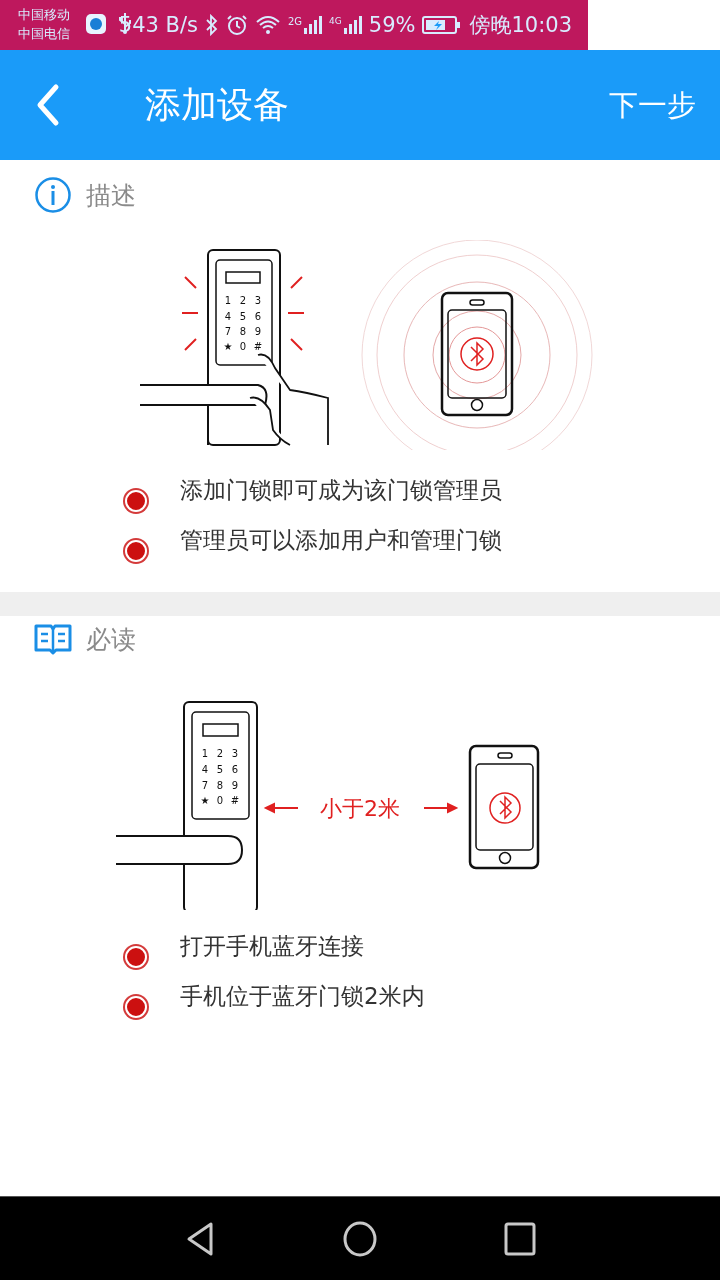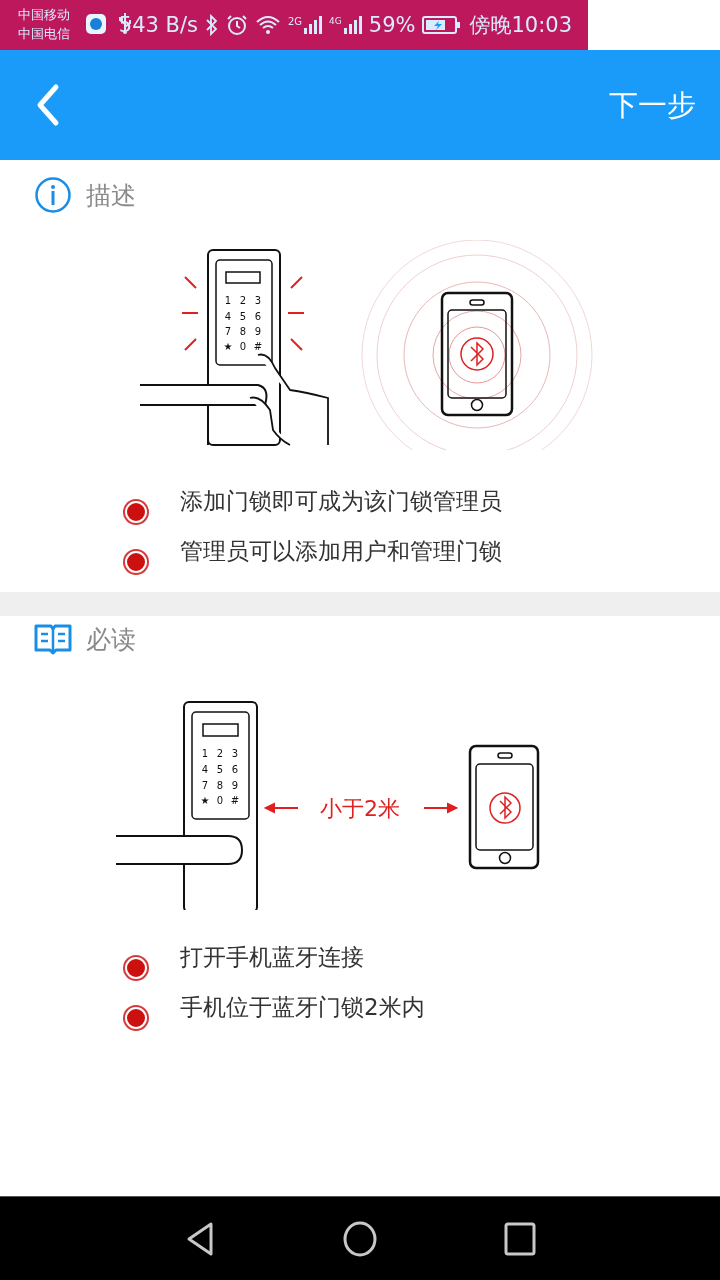--- a/index.html
+++ b/index.html
@@ -12,21 +12,21 @@
   .sb-right { position: absolute; right: 16px; top: 10px; height: 30px; display: flex; align-items: center; gap: 7px; font-size: 21px; color: #d8ecff; }
   .sb-right svg { display: block; }
   .appbar { position: absolute; top: 50px; left: 0; width: 720px; height: 110px; background: #1a9bf9; }
   .back-btn { position: absolute; left: 28px; top: 30px; width: 40px; height: 50px; }
   .title { position: absolute; left: 145px; top: 30px; font-size: 36px; color: #ffffff; line-height: 50px; }
   .next-btn { position: absolute; right: 24px; top: 33px; font-size: 29px; color: #ffffff; line-height: 44px; }
   .section { position: absolute; left: 0; width: 720px; background: #ffffff; }
   .section-head { position: absolute; left: 34px; display: flex; align-items: center; gap: 14px; }
   .section-head span { font-size: 25px; color: #8a8a8a; font-family: Liberation Serif, serif; }
   .gap { position: absolute; left: 0; top: 592px; width: 720px; height: 24px; background: #efefef; }
-  .bullet { position: absolute; left: 125px; display: flex; align-items: flex-start; margin-top: 11px; }
+  .bullet { position: absolute; left: 125px; display: flex; align-items: flex-start; }
   .dot { width: 22px; height: 22px; border-radius: 50%; background: #cc1010; border: 2px solid #ffffff; box-shadow: 0 0 0 2px #d43a3a; }
   .bullet-text { position: absolute; left: 55px; white-space: nowrap; font-size: 23px; color: #333333; top: -16px; line-height: 32px; }
   .illus { position: absolute; }
   .navbar { position: absolute; left: 0; top: 1196px; width: 720px; height: 84px; background: #000000; border-top: 1px solid #555; }
   .nav-btn { position: absolute; top: 22px; width: 44px; height: 40px; display: flex; align-items: center; justify-content: center; }
 </style>
 </head>
 <body>
 
 <div class="statusbar">
@@ -78,20 +78,21 @@
     <span>傍晚10:03</span>
   </div>
 </div>
 
 <div class="appbar">
   <div class="back-btn">
     <svg width="40" height="50" viewBox="0 0 40 50">
         <path d="M28 7 L12 25 L28 43" stroke="#ffffff" stroke-width="5" fill="none" stroke-linecap="round" stroke-linejoin="round"></path>
       </svg>
   </div>
+  <div class="title">添加设备</div>
   <div class="next-btn">下一步</div>
 </div>
 
 <div class="section" style="top:160px;height:432px;">
   <div class="section-head" style="top:16px;">
     <svg width="38" height="38" viewBox="0 0 38 38">
         <circle cx="19" cy="19" r="16.5" stroke="#1a8ee6" stroke-width="2.5" fill="none"></circle>
         <circle cx="19" cy="11" r="2" fill="#1a8ee6"></circle>
         <rect x="17.5" y="15" width="3" height="14" fill="#1a8ee6"></rect>
       </svg>

